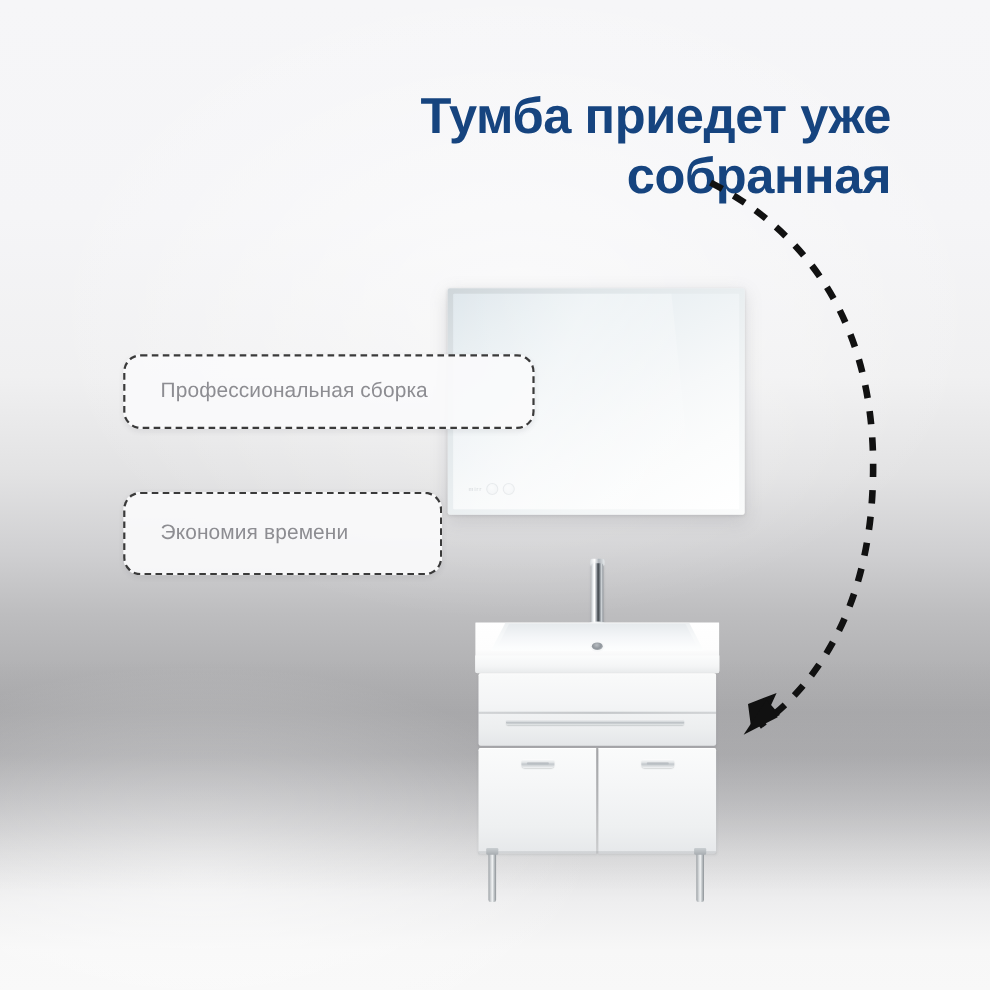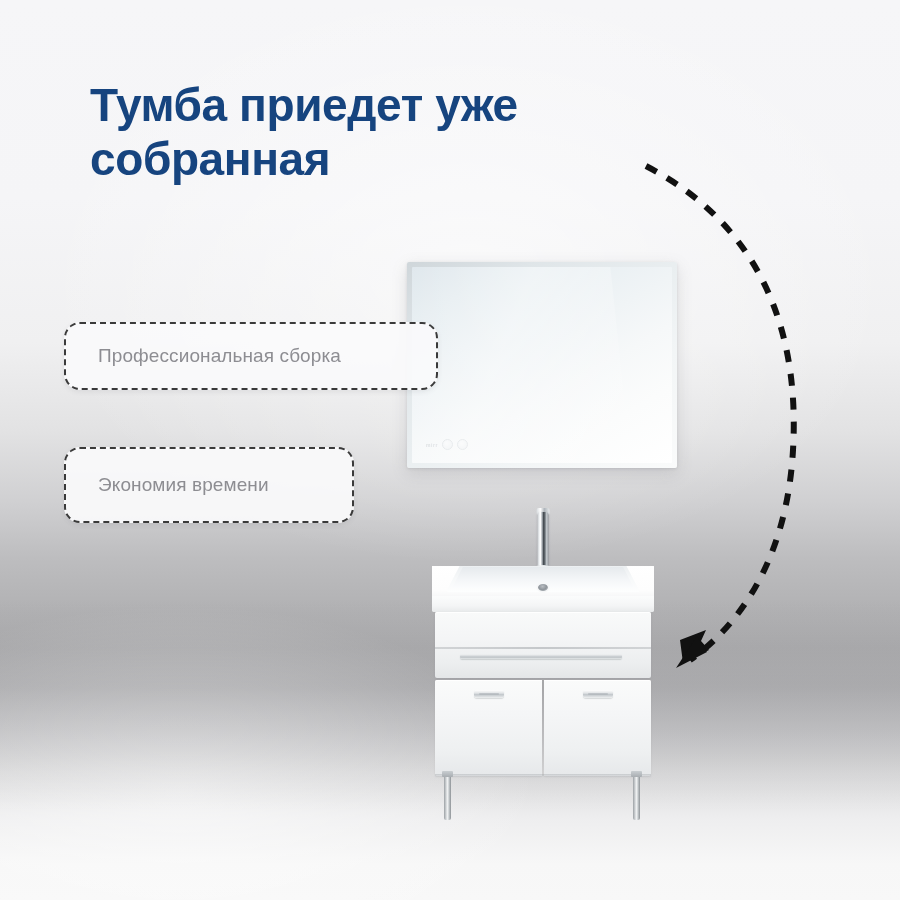--- a/index.html
+++ b/index.html
@@ -57,40 +57,41 @@
     background: linear-gradient(to bottom, rgba(120,120,124,0.00) 0%, rgba(115,115,120,0.16) 42%, rgba(120,120,124,0.10) 72%, rgba(255,255,255,0) 100%);
     pointer-events: none;
   }
 
   
   #headline {
     position: absolute;
     left: 90px;
     top: 78px;
     width: 720px;
-    text-align: left;
+    text-align: right;
     font-size: 46px;
     line-height: 1.18;
     font-weight: 700;
     letter-spacing: -0.4px;
     color: #16447f;
     white-space: pre-line;
   }
 
   
   .chip {
     position: absolute;
     box-sizing: border-box;
     background: rgba(250,250,251,0.93);
     border: 2px dashed #3a3a3a;
     border-radius: 16px;
     display: flex;
     align-items: center;
     padding-left: 32px;
     box-shadow: 0 2px 5px rgba(90,90,95,0.10);
+    margin-left: 48px;
   }
   .chip-label {
     font-size: 19px;
     color: #8d8d92;
     letter-spacing: 0.1px;
     white-space: nowrap;
   }
   #chip-assembly {
     left: 64px;
     top: 322px;

